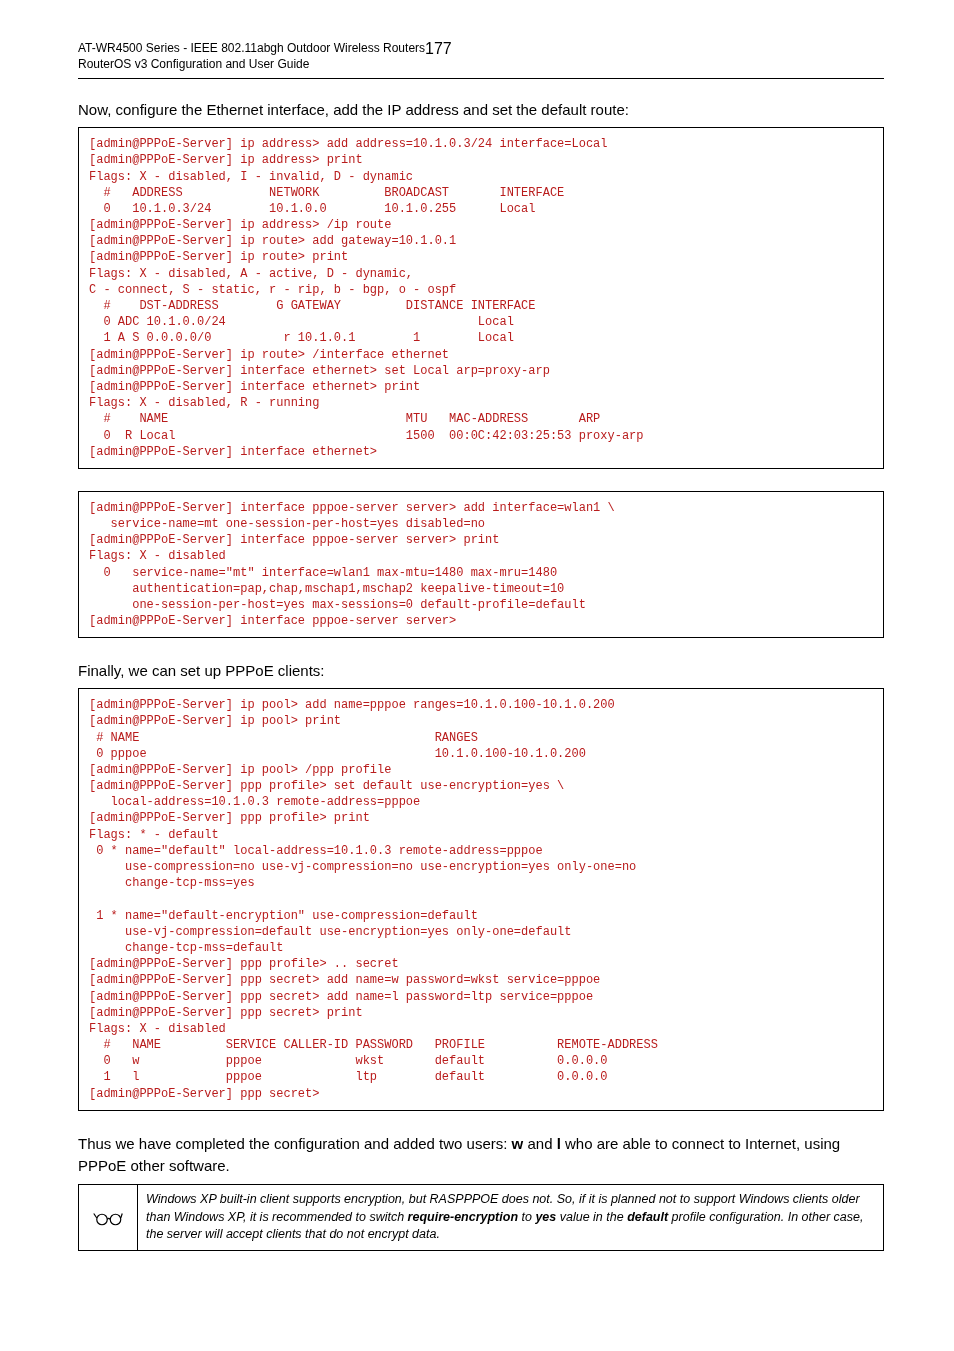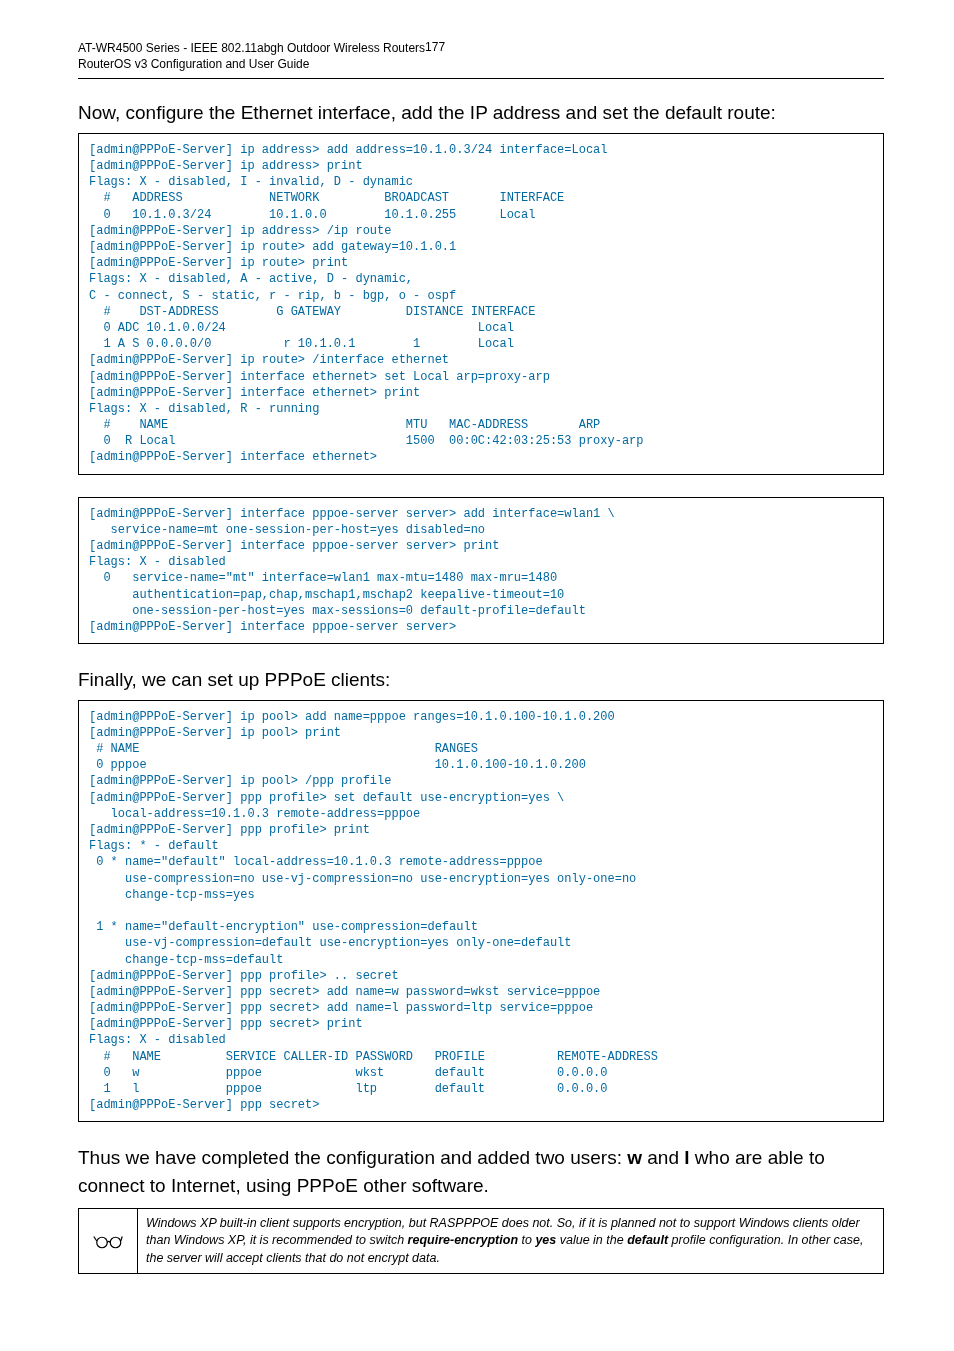--- a/index.html
+++ b/index.html
@@ -17,40 +17,40 @@
     display: flex;
     justify-content: flex-start;
     align-items: flex-start;
     padding-bottom: 4px;
   }
   .header-left {
     font-size: 12px;
     line-height: 1.35;
   }
   .header-right {
-    font-size: 12px;
+    font-size: 16px;
   }
   .header-rule {
     border: none;
     border-top: 1px solid #000;
     margin: 2px 0 20px 0;
   }
   .body-text {
-    font-size: 19px;
+    font-size: 15px;
     line-height: 1.45;
     margin: 14px 0 6px 0;
   }
   .code-block {
     border: 1px solid #000;
     padding: 8px 10px;
     font-family: "Courier New", monospace;
     font-size: 12px;
     line-height: 1.35;
     white-space: pre;
-    color: #0369a1;
+    color: #b91c1c;
     overflow: hidden;
     margin-bottom: 22px;
   }
   .note-table {
     display: flex;
     border: 1px solid #000;
     margin-top: 8px;
   }
   .note-icon-cell {
     border-right: 1px solid #000;

